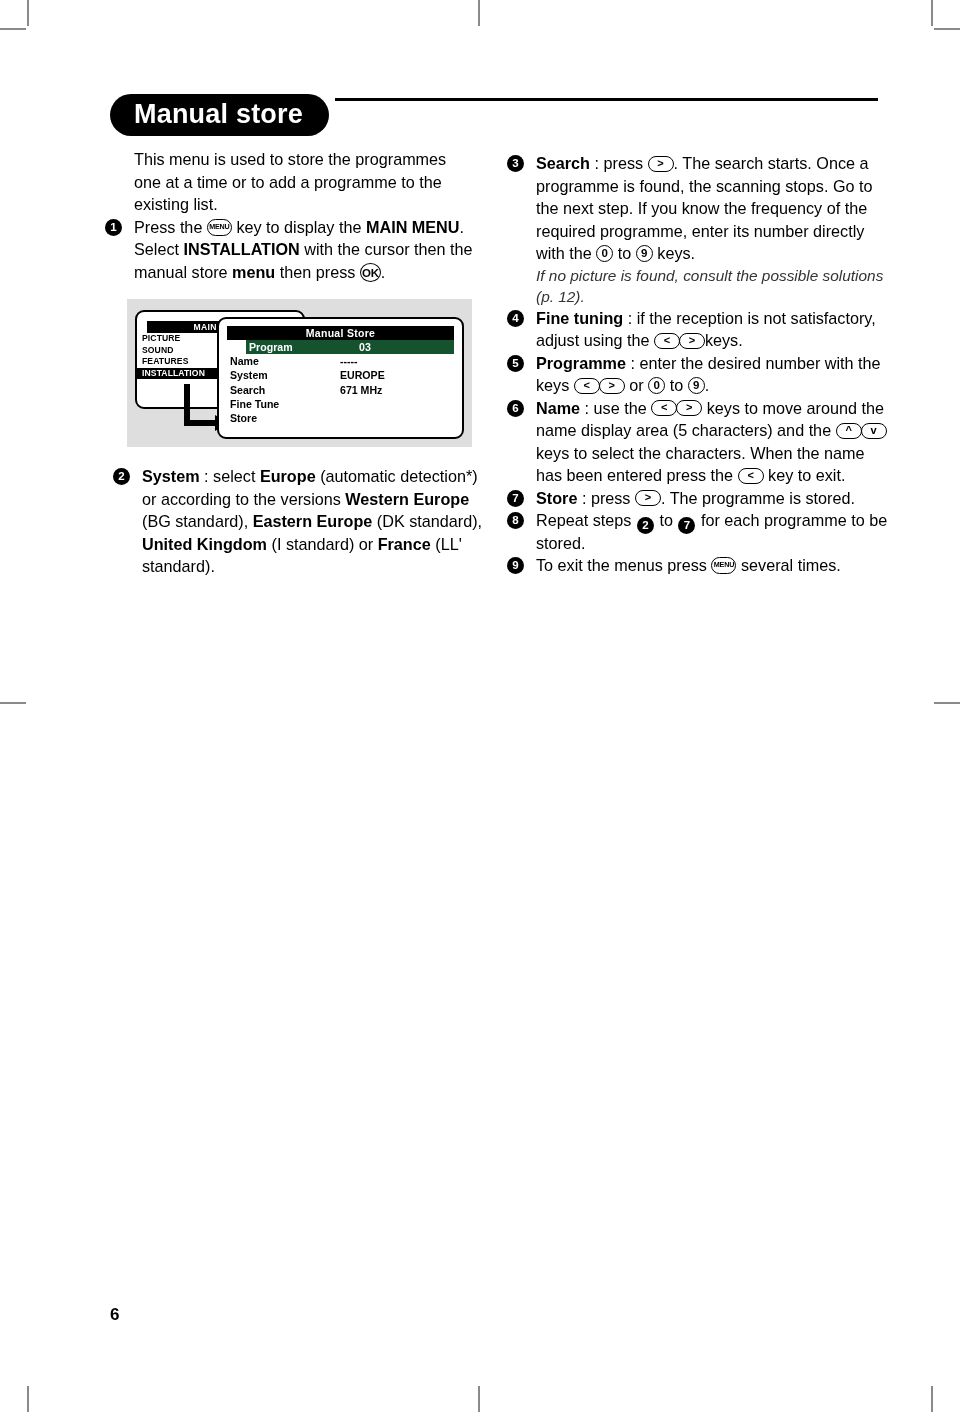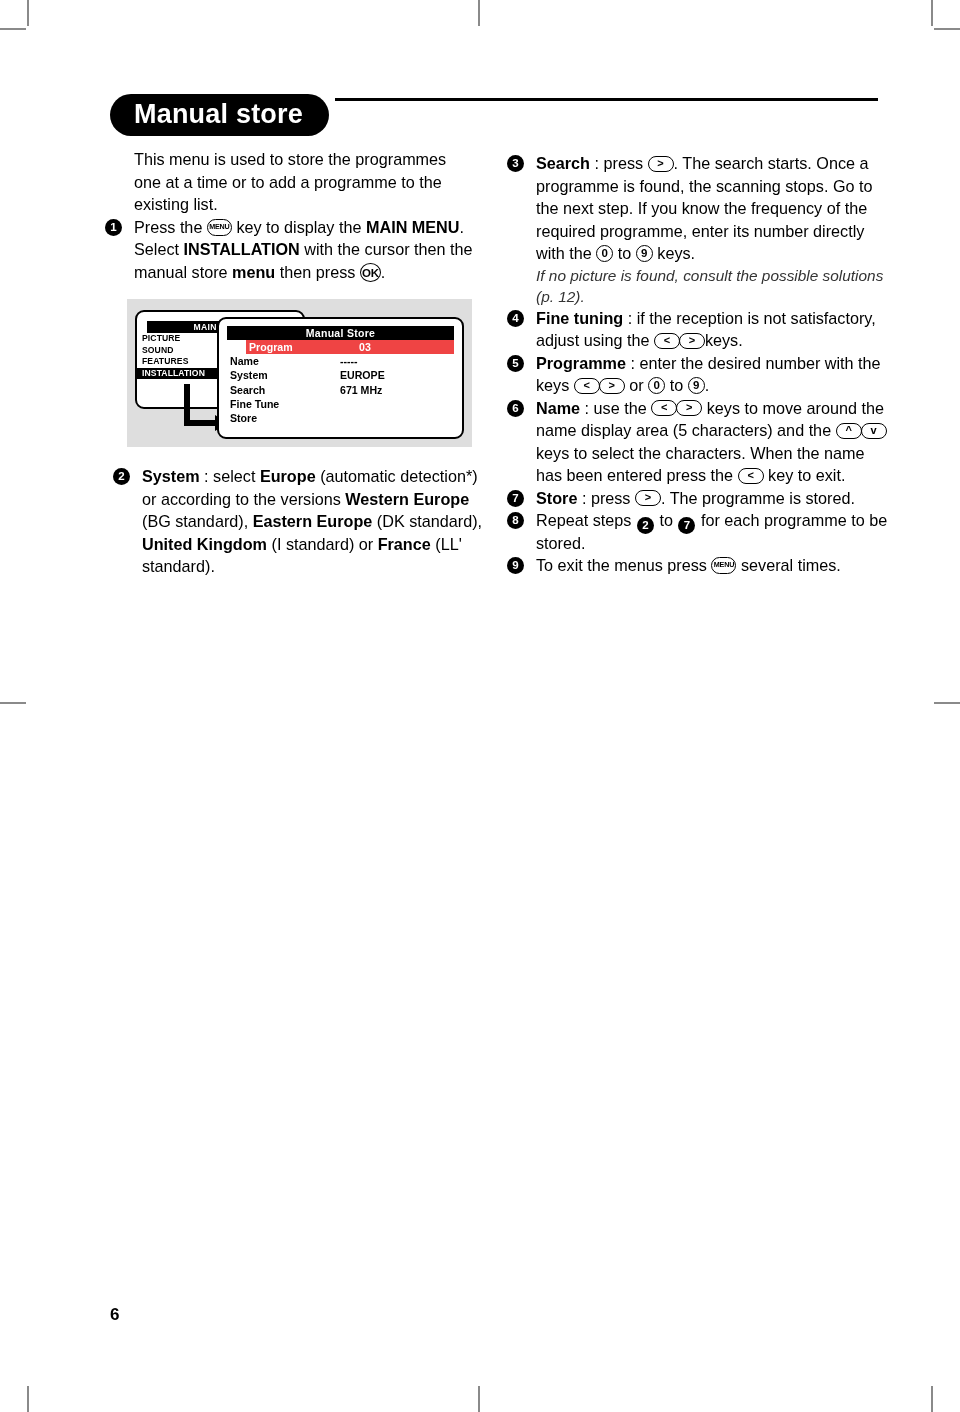--- a/index.html
+++ b/index.html
@@ -222,21 +222,21 @@
     letter-spacing: 0.3px;
   }
   .row {
     display: flex;
     font-size: 10.6px;
     font-weight: bold;
     line-height: 14.2px;
     margin: 0 8px;
     padding-left: 3px;
   }
-  .row.sel { background: #ef4444; color: #fff; margin-left: 27px; }
+  .row.sel { background: #14532d; color: #fff; margin-left: 27px; }
   .row .lab { width: 110px; }
   .row .val { flex: 1; }
 
   
   .conn {
     position: absolute;
     z-index: 2;
   }
   .conn-v {
     left: 57px;

